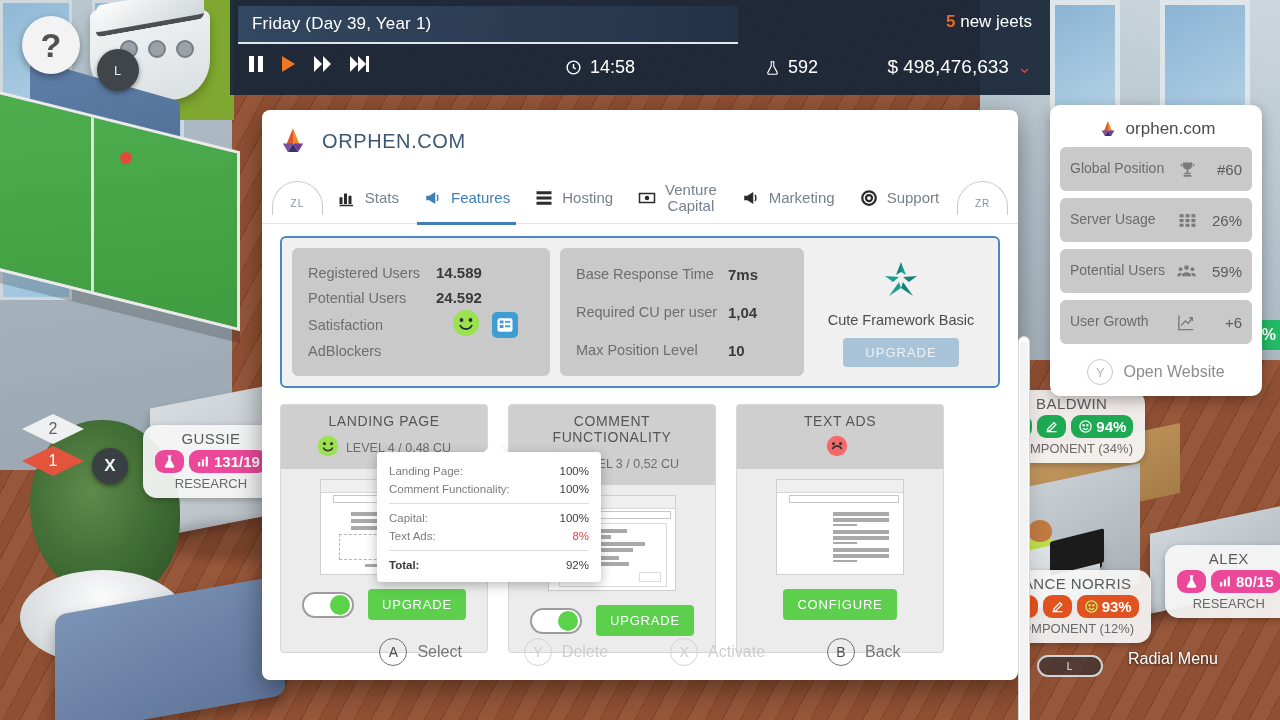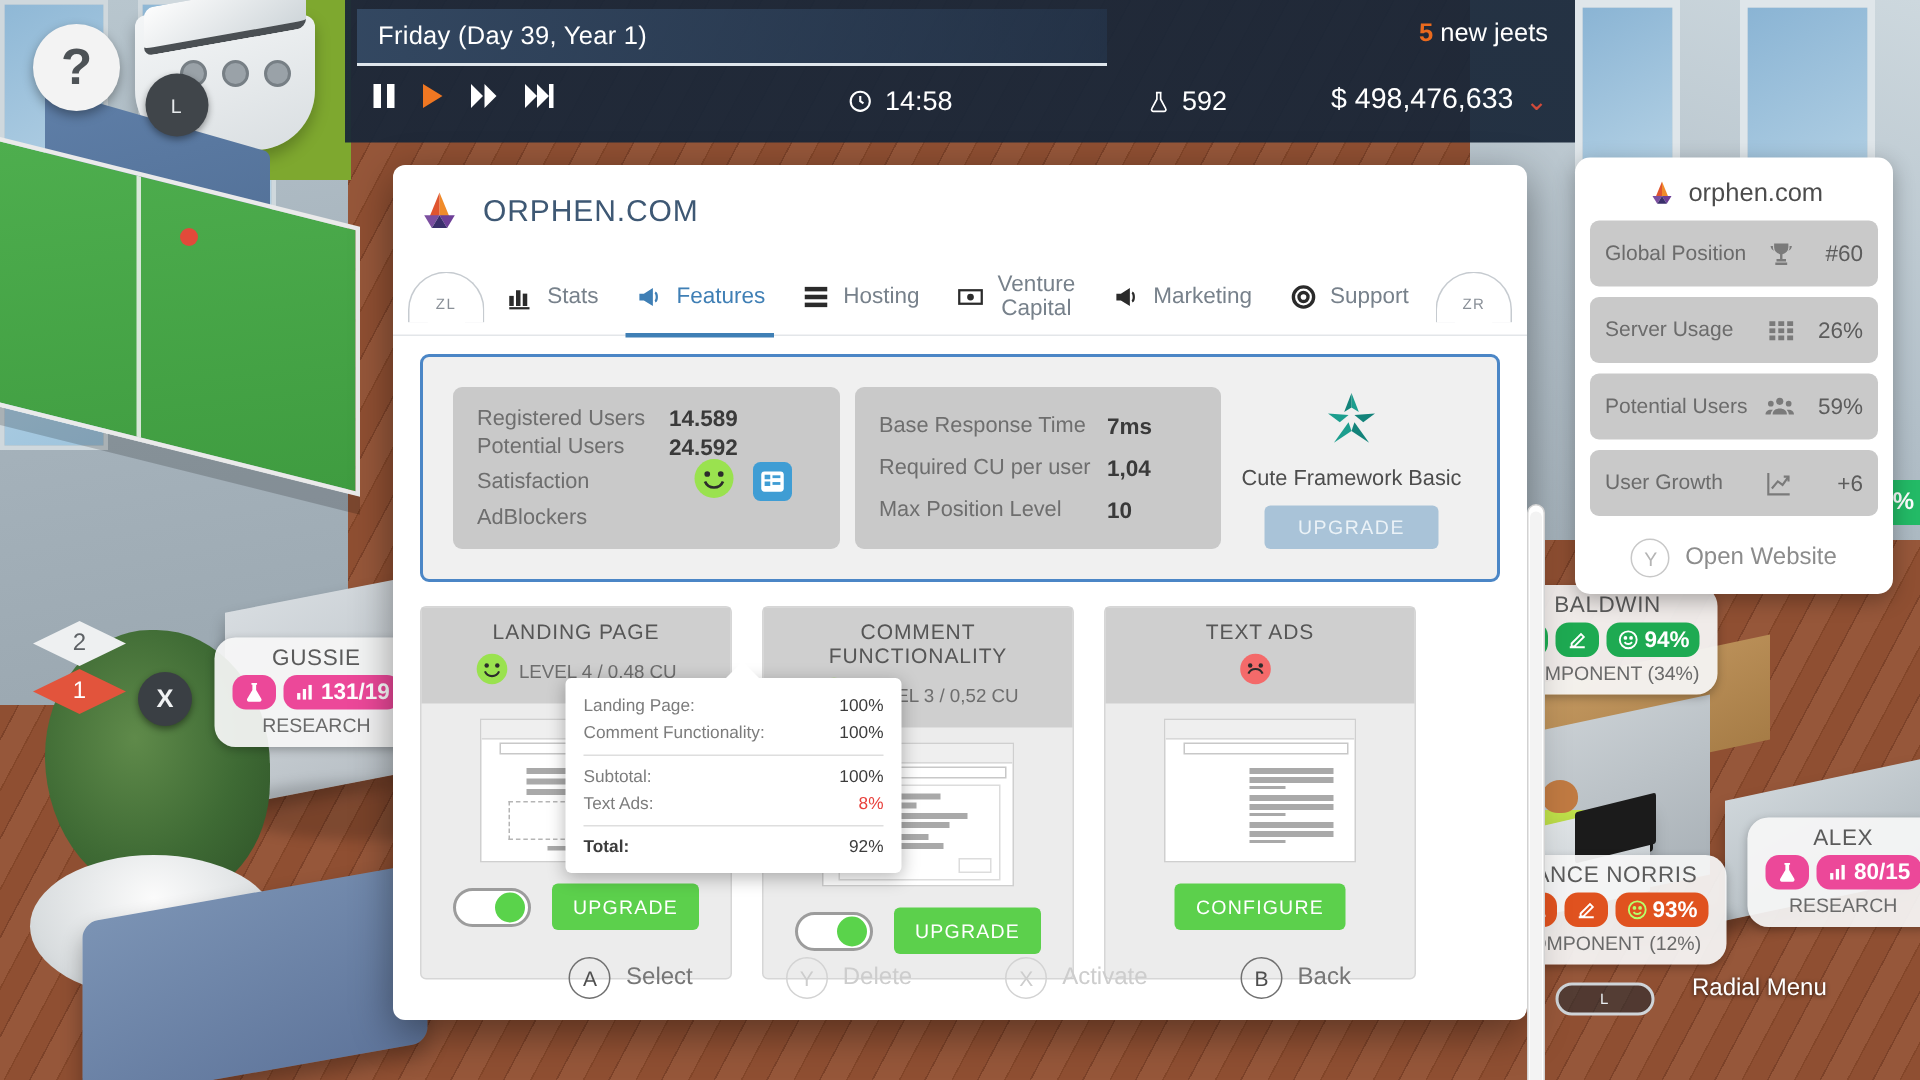--- a/index.html
+++ b/index.html
@@ -241,21 +241,21 @@
     content:''; position:absolute; left: 4px; right: 4px; bottom: -1px;
     height: 3px; background:#3f7fb5;
   }
   .tab-ico { width: 20px; height: 18px; flex: 0 0 auto; }
   .tab-spacer { flex: 1 1 auto; }
 
   
   .modal-body { position:relative; padding: 12px 18px 0; height: 450px; }
   .top-panel {
     border: 2px solid #4b86c6; border-radius: 6px;
-    background:#f0f0f0; padding: 20px; display:flex; gap: 10px;
+    background:#f0f0f0; padding: 10px; display:flex; gap: 10px;
     height: 152px;
   }
   .stat-block {
     background:#c9c9c9; border-radius: 6px; padding: 12px 16px;
     display:flex; flex-direction:column; justify-content: space-between;
   }
   .sb-left { width: 258px; }
   .sb-mid  { width: 244px; }
   .stat-row { display:flex; align-items:center; font-size: 14.5px; color:#6e6e6e; height: 28px; }
   .stat-row .label { flex: 0 0 128px; }
@@ -823,21 +823,21 @@
       <div class="tt-row">
         <span class="tk">Landing Page:</span>
         <span class="tv">100%</span>
       </div>
       <div class="tt-row">
         <span class="tk">Comment Functionality:</span>
         <span class="tv">100%</span>
       </div>
       <div class="tt-sep"></div>
       <div class="tt-row">
-        <span class="tk">Subtotal:</span>
+        <span class="tk">Capital:</span>
         <span class="tv">100%</span>
       </div>
       <div class="tt-row warn">
         <span class="tk">Text Ads:</span>
         <span class="tv">8%</span>
       </div>
       <div class="tt-sep"></div>
       <div class="tt-row total">
         <span class="tk">Total:</span>
         <span class="tv">92%</span>

